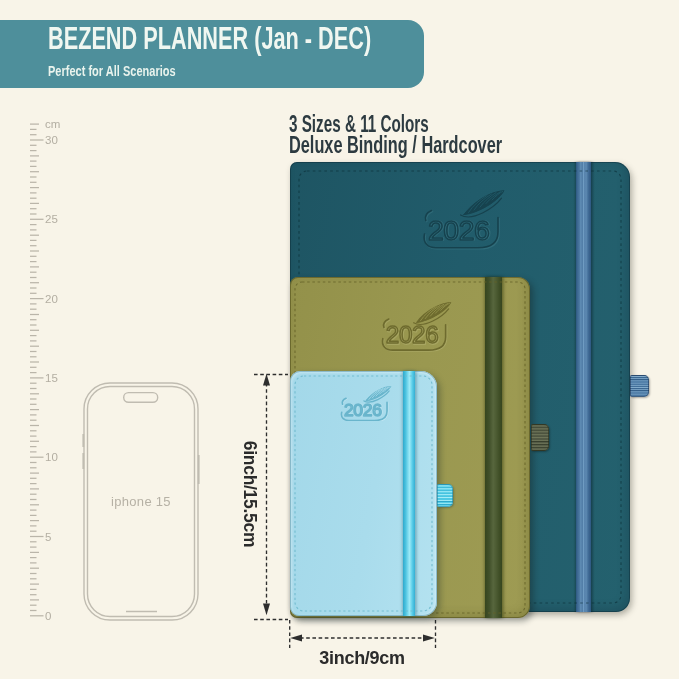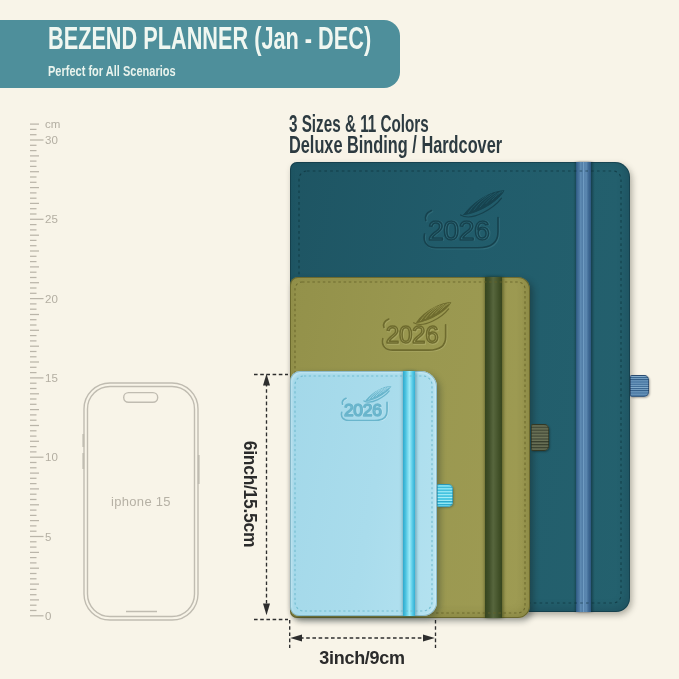--- a/index.html
+++ b/index.html
@@ -1,19 +1,19 @@
 <!DOCTYPE html>
 <html><head><meta charset="utf-8">
 <style>
   html,body { margin:0; padding:0; }
   body { width:679px; height:679px; background:#f8f4e8; overflow:hidden;
          font-family:"Liberation Sans", sans-serif; position:relative; }
   .abs { position:absolute; }
   .header { left:0; top:20px; width:400px; height:68px; background:#4e8f9b;
-             border-radius:0 16px 16px 0; }
+             border-radius:0 16px 16px 0;padding-left:24px; }
   .h1 { position:absolute; left:48px; top:0.5px; color:#f0f7f1; font-size:31px;
          font-weight:bold; white-space:nowrap; transform:scaleX(0.70); transform-origin:0 0; }
   .h2 { position:absolute; left:48px; top:43px; color:#e9f3ed; font-size:14.5px;
          font-weight:bold; white-space:nowrap; transform:scaleX(0.76); transform-origin:0 0; }
   .sub1 { left:289px; top:110px; color:#2d3b41; font-size:24px; font-weight:bold;
            white-space:nowrap; transform:scaleX(0.635); transform-origin:0 0; }
   .sub2 { left:289px; top:131px; color:#2d3b41; font-size:24px; font-weight:bold;
            white-space:nowrap; transform:scaleX(0.68); transform-origin:0 0; }
   .nb { position:absolute; }
   .teal { left:289.5px; top:162px; width:340px; height:450px;

